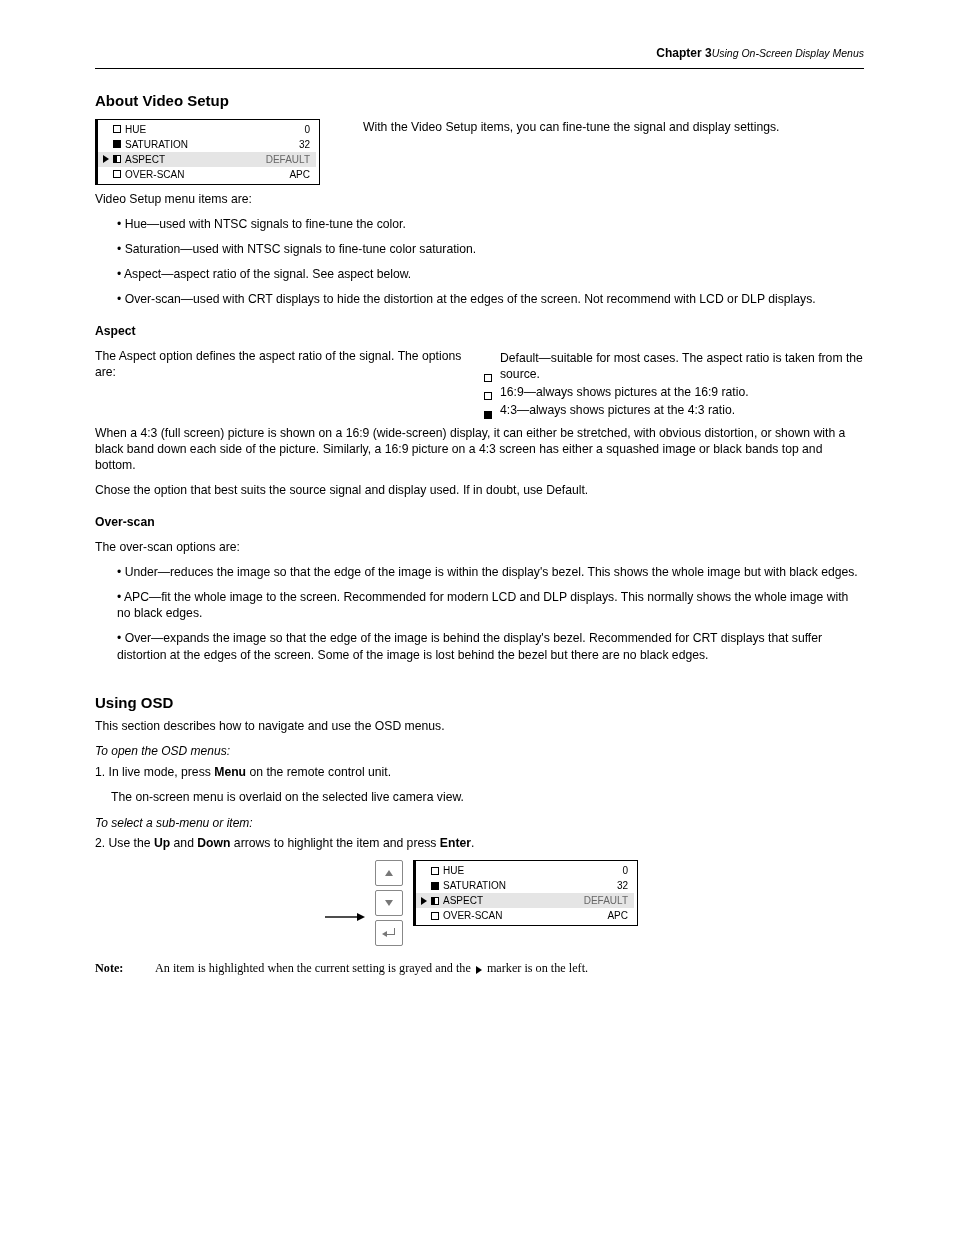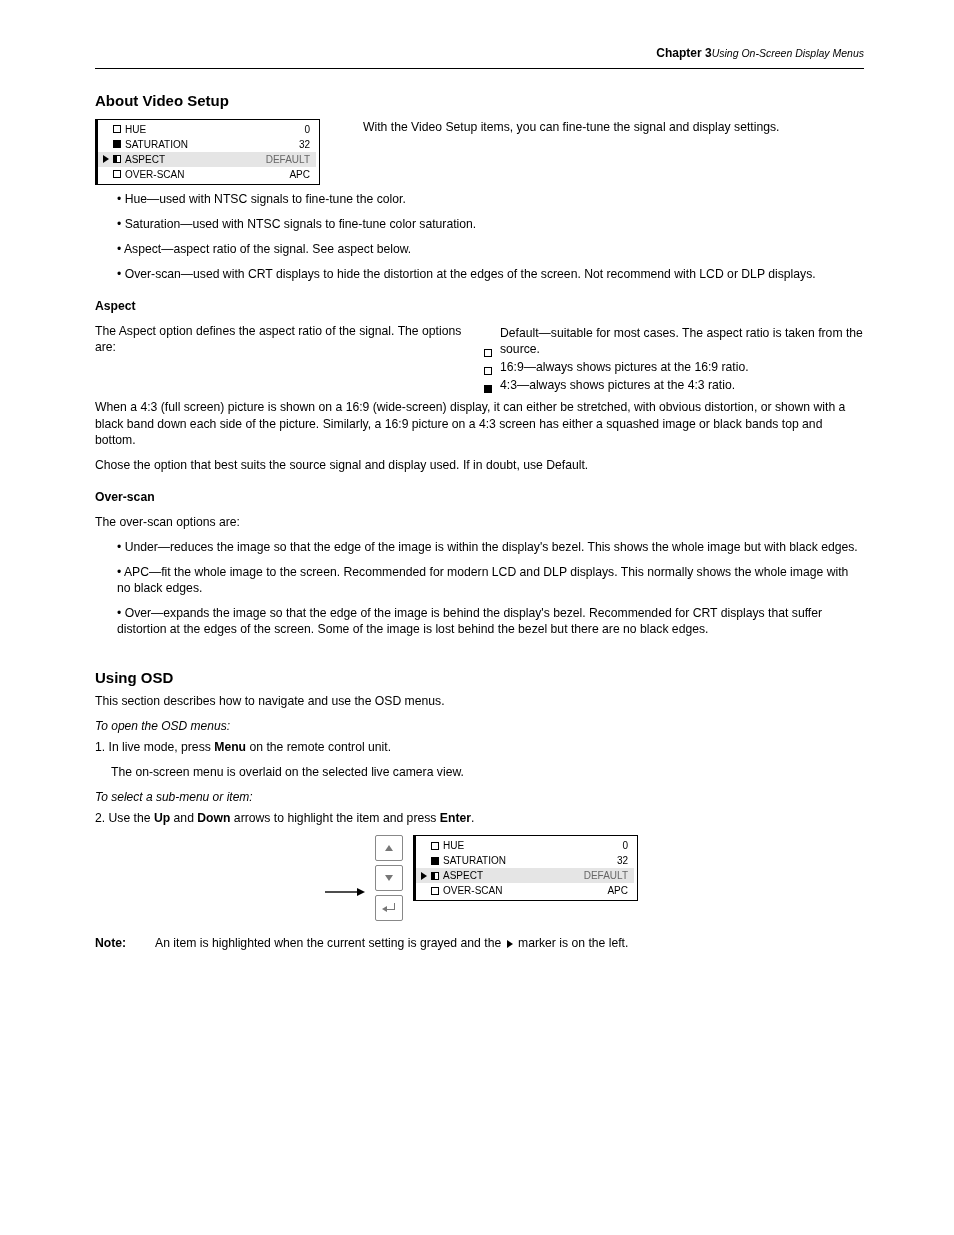--- a/index.html
+++ b/index.html
@@ -124,21 +124,21 @@
     content:"";position:absolute;right:0;top:0;width:1px;height:7px;background:#777;
   }
   .enter-glyph::after{
     content:"";position:absolute;right:0;top:6px;width:9px;height:1px;background:#777;
   }
   .enter-arrowhead{
     position:absolute;left:-1px;top:3px;width:0;height:0;
     border-top:3px solid transparent;border-bottom:3px solid transparent;border-right:5px solid #777;
   }
 
-  .note-block { margin-top:14px; display:flex; gap:14px; }
+  .note-block { margin-top:14px; display:flex; gap:14px;font-family:Liberation Serif, serif; }
   .note-label { font-weight:bold; width:46px; }
 
   .footer {
     position:absolute;
     bottom:34px;
     left:95px; right:90px;
     display:flex;
     justify-content:space-between;
     font-size:11px;
   }
@@ -203,20 +203,21 @@
           </div>
         </div>
       </div>
     </div>
     <div class="col-right">
       <p>With the Video Setup items, you can fine-tune the signal and display settings.</p>
     </div>
   </div>
 
   <div class="spacer-sm"></div>
+  <p>Video Setup menu items are:</p>
 
   <div style="padding-left:22px;">
     <p>• <span>Hue—used with NTSC signals to fine-tune the color.</span></p>
     <p>• <span>Saturation—used with NTSC signals to fine-tune color saturation.</span></p>
     <p>• <span>Aspect—aspect ratio of the signal. See aspect below.</span></p>
     <p>• <span>Over-scan—used with CRT displays to hide the distortion at the edges of the screen. Not recommend with LCD or DLP displays.</span></p>
   </div>
 
   <p style="margin-top:16px;"><span class="bold">Aspect</span></p>
 

